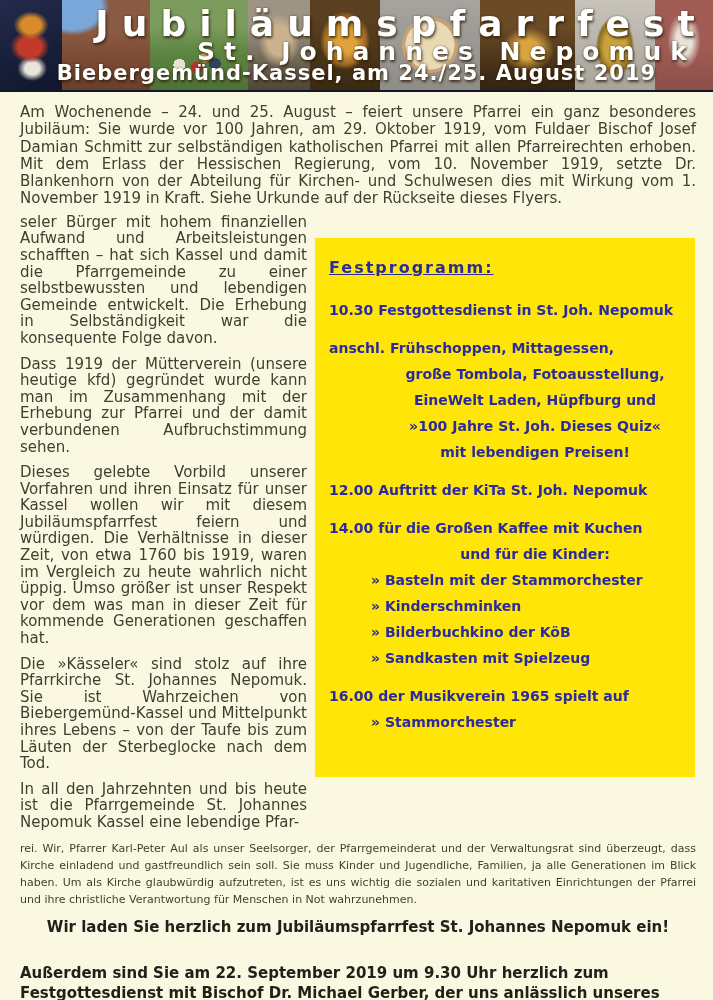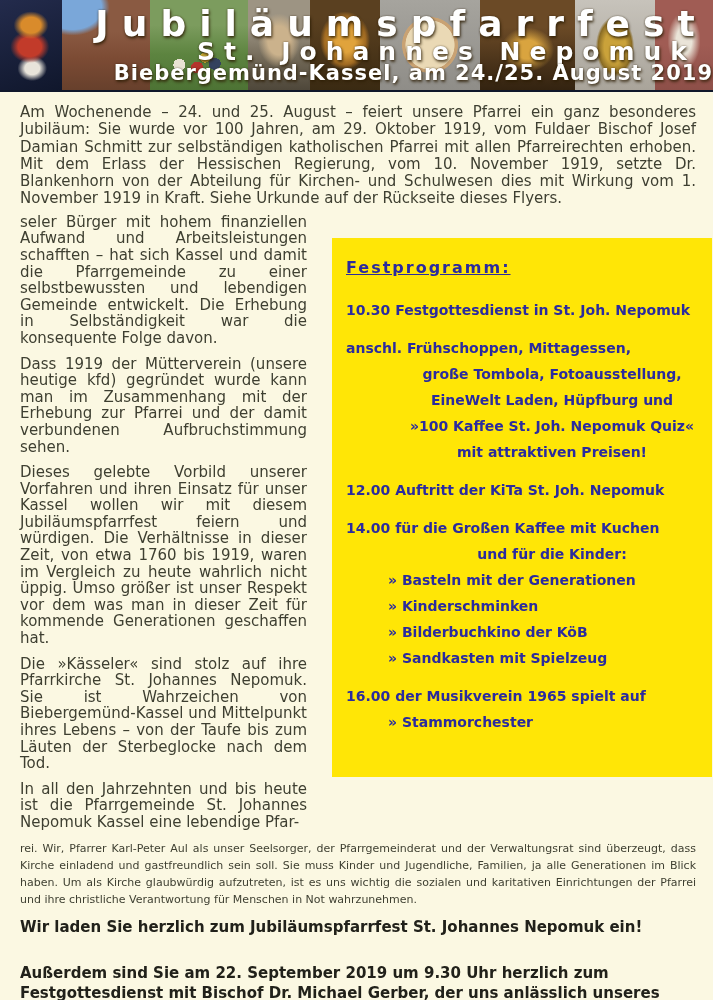--- a/index.html
+++ b/index.html
@@ -49,36 +49,36 @@
   .sandstone-niche{width:58px;background:
       radial-gradient(ellipse 38% 42% at 50% 45%, #eae4d8 0 35%, rgba(0,0,0,0) 75%),
       linear-gradient(180deg,#a05c54 0 50%, #8d4f48 100%);}
 
   .banner-text{position:absolute;inset:0;pointer-events:none;}
   .banner-title,.banner-subtitle,.banner-dateline{
     position:absolute;left:0;right:0;text-align:center;color:#fff;font-weight:bold;
     text-shadow:1px 2px 3px rgba(45,30,5,.8),0 0 2px rgba(45,30,5,.6);white-space:nowrap;}
   .banner-title{top:3px;font-size:36px;letter-spacing:13px;padding-left:90px;}
   .banner-subtitle{top:37px;font-size:25px;letter-spacing:9px;padding-left:180px;}
-  .banner-dateline{top:61px;font-size:21px;letter-spacing:1px;text-align:right;}
+  .banner-dateline{top:61px;font-size:21px;letter-spacing:1px;}
 
   
   .content{padding:12px 17px 0 20px;}
   .intro{font-size:15px;line-height:17.3px;text-align:justify;margin:0 0 6px 0;}
   .bridge-line{font-size:13.5px;line-height:17.3px;white-space:nowrap;margin:0 0 3px 0;}
   .left-column{width:287px;min-height:552px;}
   .left-column p{font-size:15px;line-height:16.6px;text-align:justify;margin:0 0 9px 0;}
   .closing{font-size:11px;line-height:17.3px;text-align:justify;margin:2px 0 0 0;}
-  .invitation{font-size:15px;font-weight:bold;color:#21211a;text-align:left;margin:9px 0 0 0;}
+  .invitation{font-size:15px;font-weight:bold;color:#21211a;text-align:center;margin:9px 0 0 0;}
   .footer-block{margin-top:27px;text-align:left;}
   .footer-line{font-size:15px;line-height:20px;font-weight:bold;color:#21211a;}
 
   
   .program-box{
-    position:absolute;left:332px;top:238px;width:380px;height:539px;
+    position:absolute;left:315px;top:238px;width:380px;height:539px;
     background:#ffe606;box-sizing:border-box;padding:16px 0 0 14px;overflow:hidden;}
   .program-heading{
     display:inline-block;font-size:16px;font-weight:bold;color:#2b2b9e;
     letter-spacing:2px;text-decoration:underline;margin:4px 0 6px 0;}
   .pg-line{font-size:14px;font-weight:bold;color:#2b2b9e;line-height:22px;
     margin-top:4px;white-space:nowrap;}
   .pg-line.indent-1{margin-left:46px;text-align:center;}
   .pg-line.indent-2{margin-left:42px;}
   .pg-line.gap-before{margin-top:16px;}
 </style>
@@ -106,26 +106,26 @@
     </div>
   </div>
 
   <div class="program-box">
     <div class="program-heading">Festprogramm:</div>
     <div>
         <div class="pg-line indent-0 gap-before">10.30 Festgottesdienst in St. Joh. Nepomuk</div>
         <div class="pg-line indent-0 gap-before">anschl. Frühschoppen, Mittagessen,</div>
         <div class="pg-line indent-1">große Tombola, Fotoausstellung,</div>
         <div class="pg-line indent-1">EineWelt Laden, Hüpfburg und</div>
-        <div class="pg-line indent-1">»100 Kaffee St. Joh. Nepomuk Quiz«</div>
-        <div class="pg-line indent-1">mit attraktiven Preisen!</div>
+        <div class="pg-line indent-1">»100 Jahre St. Joh. Dieses Quiz«</div>
+        <div class="pg-line indent-1">mit lebendigen Preisen!</div>
         <div class="pg-line indent-0 gap-before">12.00 Auftritt der KiTa St. Joh. Nepomuk</div>
         <div class="pg-line indent-0 gap-before">14.00 für die Großen Kaffee mit Kuchen</div>
         <div class="pg-line indent-1">und für die Kinder:</div>
-        <div class="pg-line indent-2">» Basteln mit der Generationen</div>
+        <div class="pg-line indent-2">» Basteln mit der Stammorchester</div>
         <div class="pg-line indent-2">» Kinderschminken</div>
         <div class="pg-line indent-2">» Bilderbuchkino der KöB</div>
         <div class="pg-line indent-2">» Sandkasten mit Spielzeug</div>
         <div class="pg-line indent-0 gap-before">16.00 der Musikverein 1965 spielt auf</div>
         <div class="pg-line indent-2">» Stammorchester</div>
       </div>
   </div>
 
   <div class="content">
     <p class="intro">Am Wochenende – 24. und 25. August – feiert unsere Pfarrei ein ganz besonderes Jubiläum: Sie wurde vor 100 Jahren, am 29. Oktober 1919, vom Fuldaer Bischof Josef Damian Schmitt zur selbständigen katholischen Pfarrei mit allen Pfarreirechten erhoben. Mit dem Erlass der Hessischen Regierung, vom 10. November 1919, setzte Dr. Blankenhorn von der Abteilung für Kirchen- und Schulwesen dies mit Wirkung vom 1. November 1919 in Kraft. Siehe Urkunde auf der Rückseite dieses Flyers.</p>

